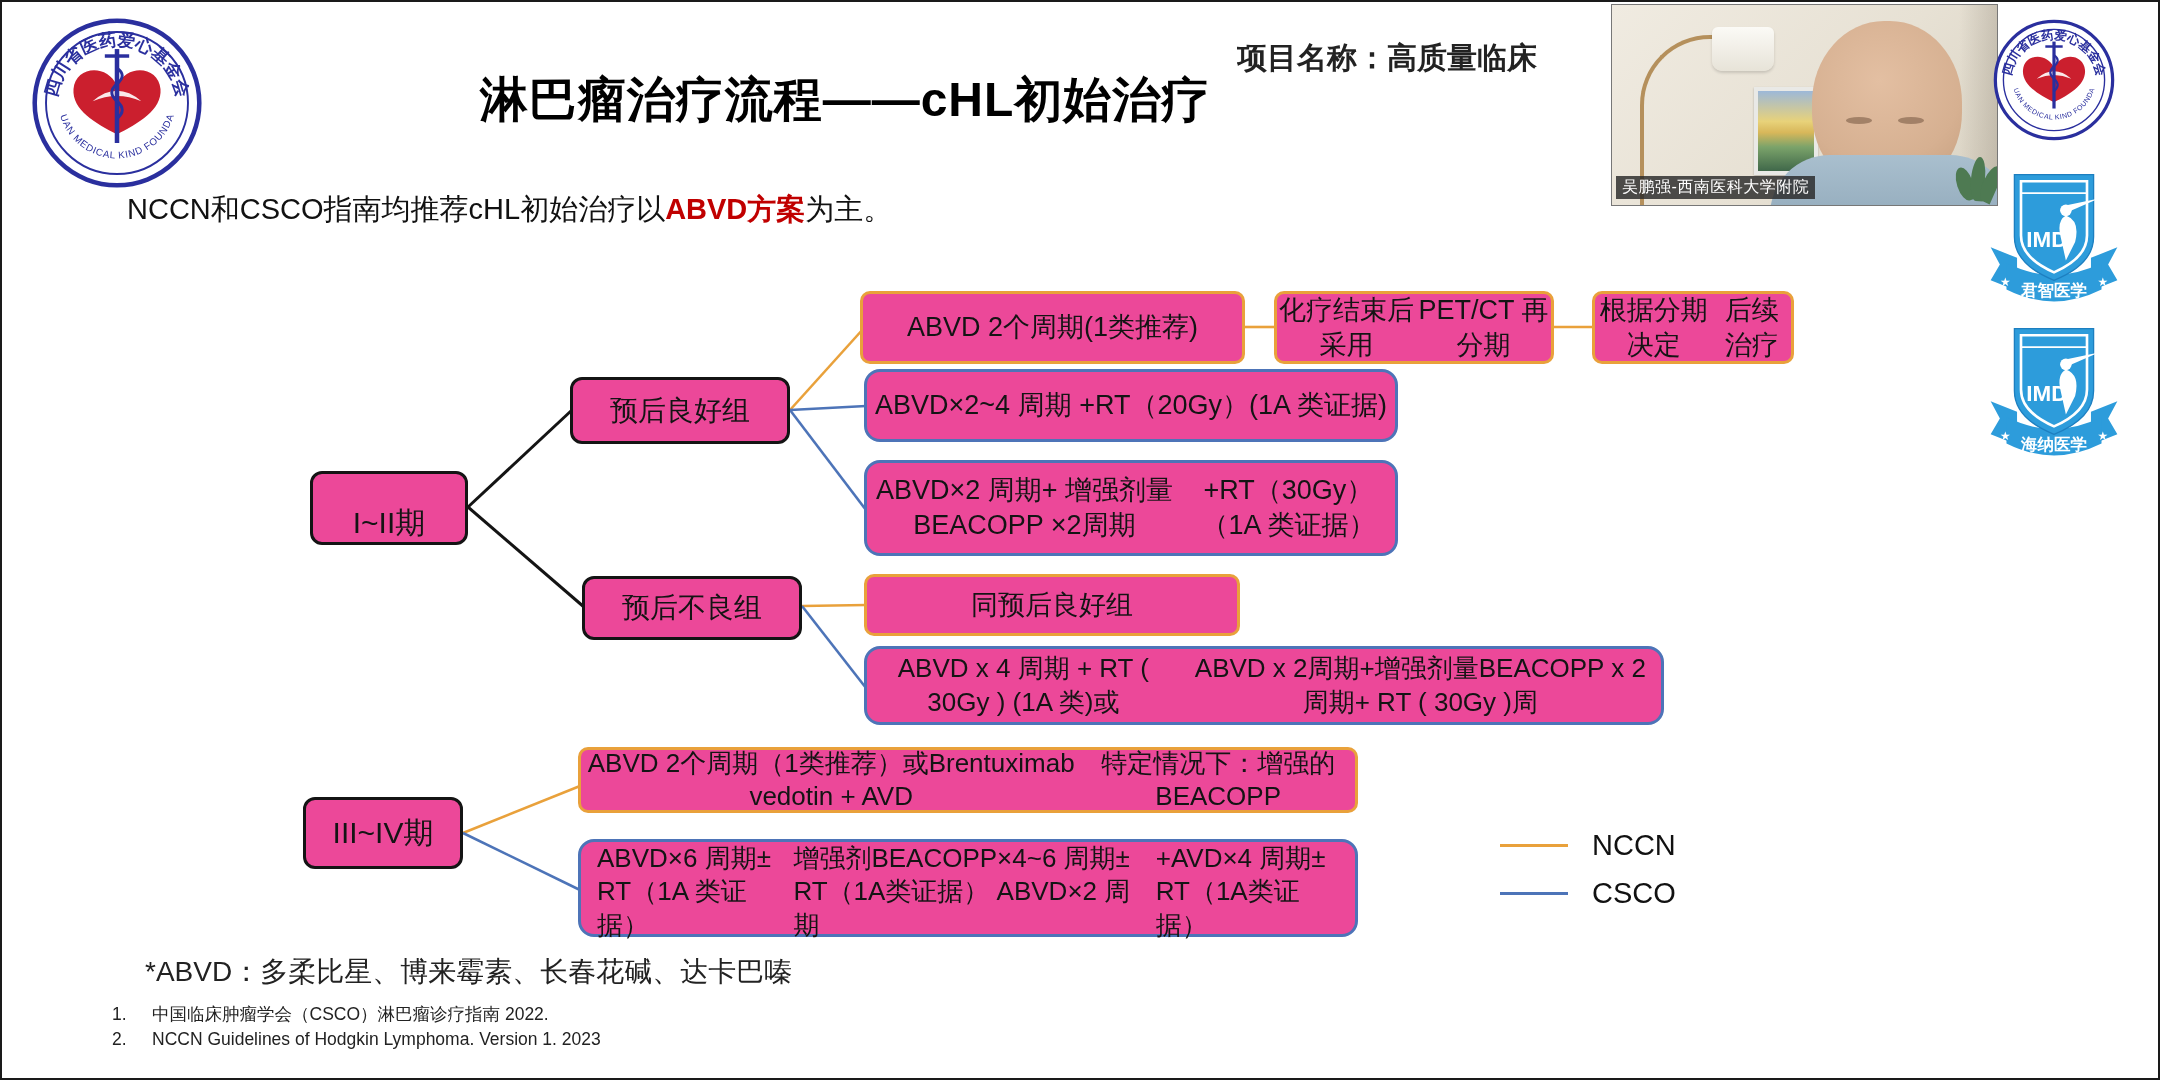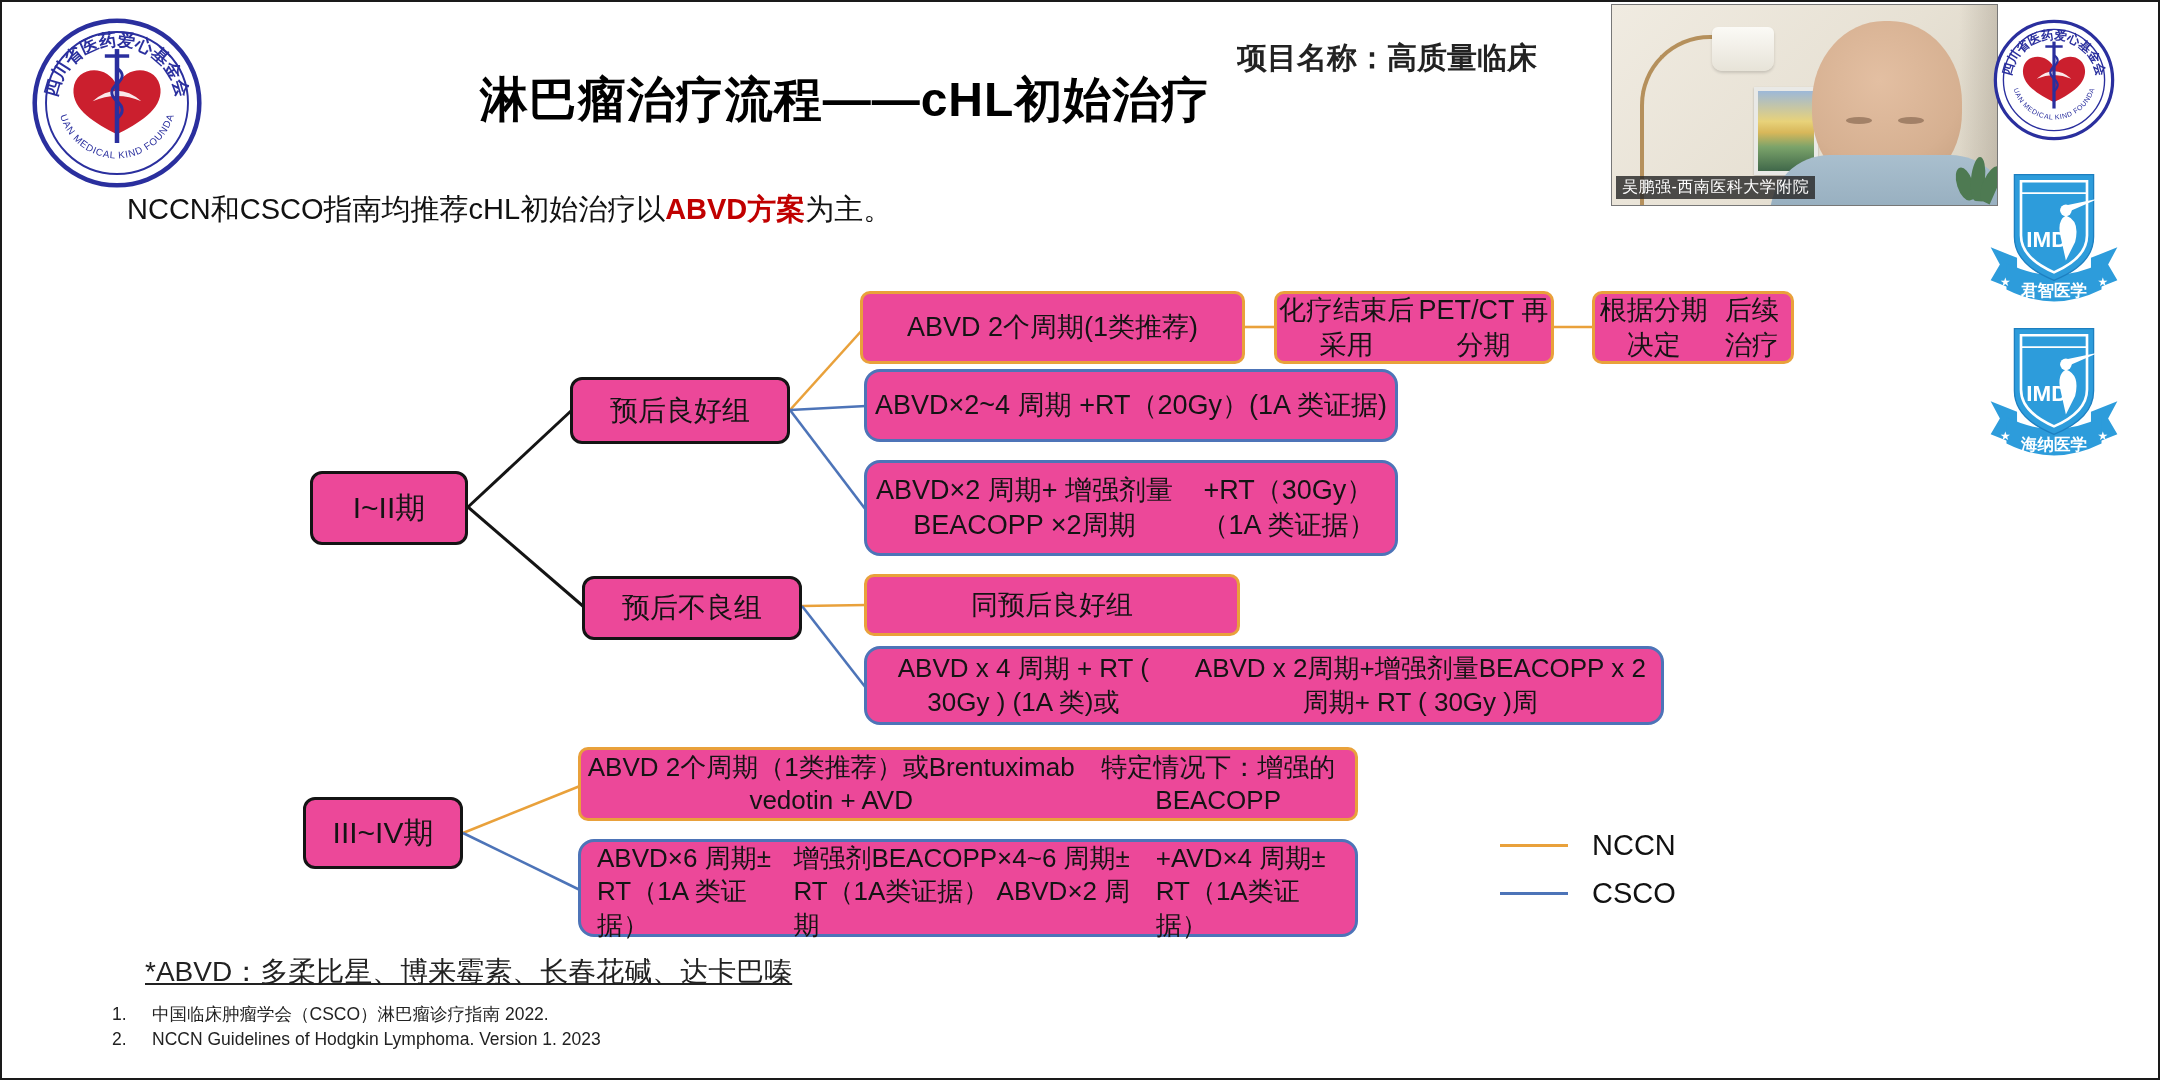--- a/index.html
+++ b/index.html
@@ -59,21 +59,21 @@
     font-size:27px;line-height:1.28;color:#141414;box-sizing:border-box;
   }
   .kbox{border:3.5px solid #141414;border-radius:12px;font-size:30px;}
   .obox{border:3px solid #e9a13b;border-radius:10px;}
   .bbox{border:3px solid #4d74b8;border-radius:16px;}
   .left-align{align-items:flex-start;text-align:left;padding-left:16px;padding-right:8px;}
   
   .legend-line{position:absolute;width:68px;height:0;border-top:3px solid;}
   .legend-text{position:absolute;font-size:29px;color:#111;}
   
-  .footnote{position:absolute;left:145px;top:953px;font-size:28px;color:#222;text-decoration:underline;}
+  .footnote{position:absolute;left:145px;top:953px;font-size:28px;color:#222;}
   .refs{position:absolute;left:112px;top:1002px;font-size:17.5px;color:#222;line-height:1.45;}
   .refs .ref-row{display:flex;}
   .refs .ref-num{width:40px;}
   svg text{font-family:"Liberation Sans","DejaVu Sans",sans-serif;}
 </style>
 </head>
 <body>
 
 <div class="page-title">淋巴瘤治疗流程——cHL初始治疗</div>
 <div class="project-label">项目名称：高质量临床</div>
@@ -176,21 +176,21 @@
   <line x1="790" y1="410" x2="866" y2="406" stroke="#4d74b8" stroke-width="2.6"></line>
   <line x1="790" y1="410" x2="866" y2="510" stroke="#4d74b8" stroke-width="2.6"></line>
   <line x1="802" y1="606" x2="866" y2="605" stroke="#e9a13b" stroke-width="2.6"></line>
   <line x1="802" y1="606" x2="866" y2="688" stroke="#4d74b8" stroke-width="2.6"></line>
   <line x1="1245" y1="327" x2="1274" y2="327" stroke="#e9a13b" stroke-width="2.6"></line>
   <line x1="1554" y1="327" x2="1592" y2="327" stroke="#e9a13b" stroke-width="2.6"></line>
   <line x1="463" y1="833" x2="580" y2="786" stroke="#e9a13b" stroke-width="2.6"></line>
   <line x1="463" y1="833" x2="580" y2="890" stroke="#4d74b8" stroke-width="2.6"></line>
 </svg>
 
-<div class="node kbox" style="left:310px;top:471px;width:158px;height:74px;">
+<div class="node kbox" style="left:310px;top:471px;width:158px;height:74px;align-items:flex-end;">
   <div>I~II期</div>
 </div>
 <div class="node kbox" style="left:570px;top:377px;width:220px;height:67px;font-size:28px;">
   <div>预后良好组</div>
 </div>
 <div class="node kbox" style="left:582px;top:576px;width:220px;height:64px;font-size:28px;">
   <div>预后不良组</div>
 </div>
 
 <div class="node obox" style="left:860px;top:291px;width:385px;height:73px;">
@@ -218,21 +218,21 @@
   <div>同预后良好组</div>
 </div>
 <div class="node bbox" style="left:864px;top:646px;width:800px;height:79px;font-size:26px;">
   <div>ABVD x 4 周期 + RT ( 30Gy ) (1A 类)或</div>
   <div>ABVD x 2周期+增强剂量BEACOPP x 2 周期+ RT ( 30Gy )周</div>
 </div>
 
 <div class="node kbox" style="left:303px;top:797px;width:160px;height:72px;">
   <div>III~IV期</div>
 </div>
-<div class="node obox" style="left:578px;top:747px;width:780px;height:74px;font-size:26px;">
+<div class="node obox" style="left:578px;top:747px;width:780px;height:66px;font-size:26px;">
   <div>ABVD 2个周期（1类推荐）或Brentuximab vedotin + AVD</div>
   <div>特定情况下：增强的BEACOPP</div>
 </div>
 <div class="node bbox left-align" style="left:578px;top:839px;width:780px;height:98px;font-size:26px;">
   <div>ABVD×6 周期± RT（1A 类证据）</div>
   <div>增强剂BEACOPP×4~6 周期± RT（1A类证据） ABVD×2 周期</div>
   <div>+AVD×4 周期± RT（1A类证据）</div>
 </div>
 
 <div class="legend-line" style="left:1500px;top:844px;border-color:#e9a13b;"></div>

